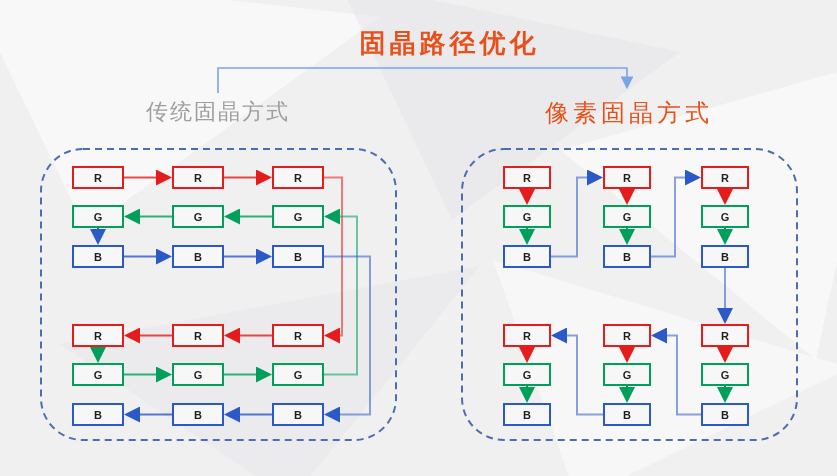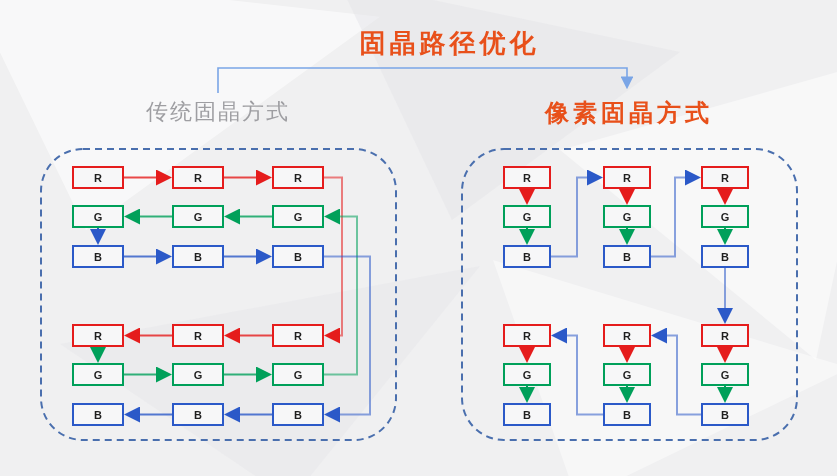--- a/index.html
+++ b/index.html
@@ -29,21 +29,21 @@
   .p4{left:60px;top:240px;width:420px;height:260px;background:rgba(228,228,232,.4);clip-path:polygon(0 40%,100% 10%,55% 100%);}
   .p5{left:430px;top:260px;width:420px;height:240px;background:rgba(255,255,255,.45);clip-path:polygon(15% 0,100% 45%,35% 100%);}
 
   .title{
     position:absolute;left:31px;top:26px;width:837px;
     text-align:center;font-size:26px;font-weight:600;
     letter-spacing:4px;color:var(--title-orange);
   }
   .panel-label{position:absolute;top:97px;width:300px;text-align:center;}
   .label-left{left:68px;font-size:22px;letter-spacing:2px;color:var(--label-gray);}
-  .label-right{left:479px;font-size:24px;font-weight:700;letter-spacing:4px;color:var(--title-orange);}
+  .label-right{left:479px;font-size:24px;font-weight:400;letter-spacing:4px;color:var(--title-orange);}
 
   svg.wires{position:absolute;left:0;top:0;width:837px;height:476px;}
   .wire{fill:none;stroke-width:2;}
   .wr{stroke:var(--red);} .wg{stroke:var(--green);} .wb{stroke:var(--blue);}
   .lite{stroke-opacity:.55;}
   .mid{stroke-opacity:.8;}
   .dashrect{fill:none;stroke:var(--dash-blue);stroke-width:2;stroke-dasharray:7 5;}
   .bracket{fill:none;stroke:var(--bracket-blue);stroke-width:1.6;}
 
   .box{

